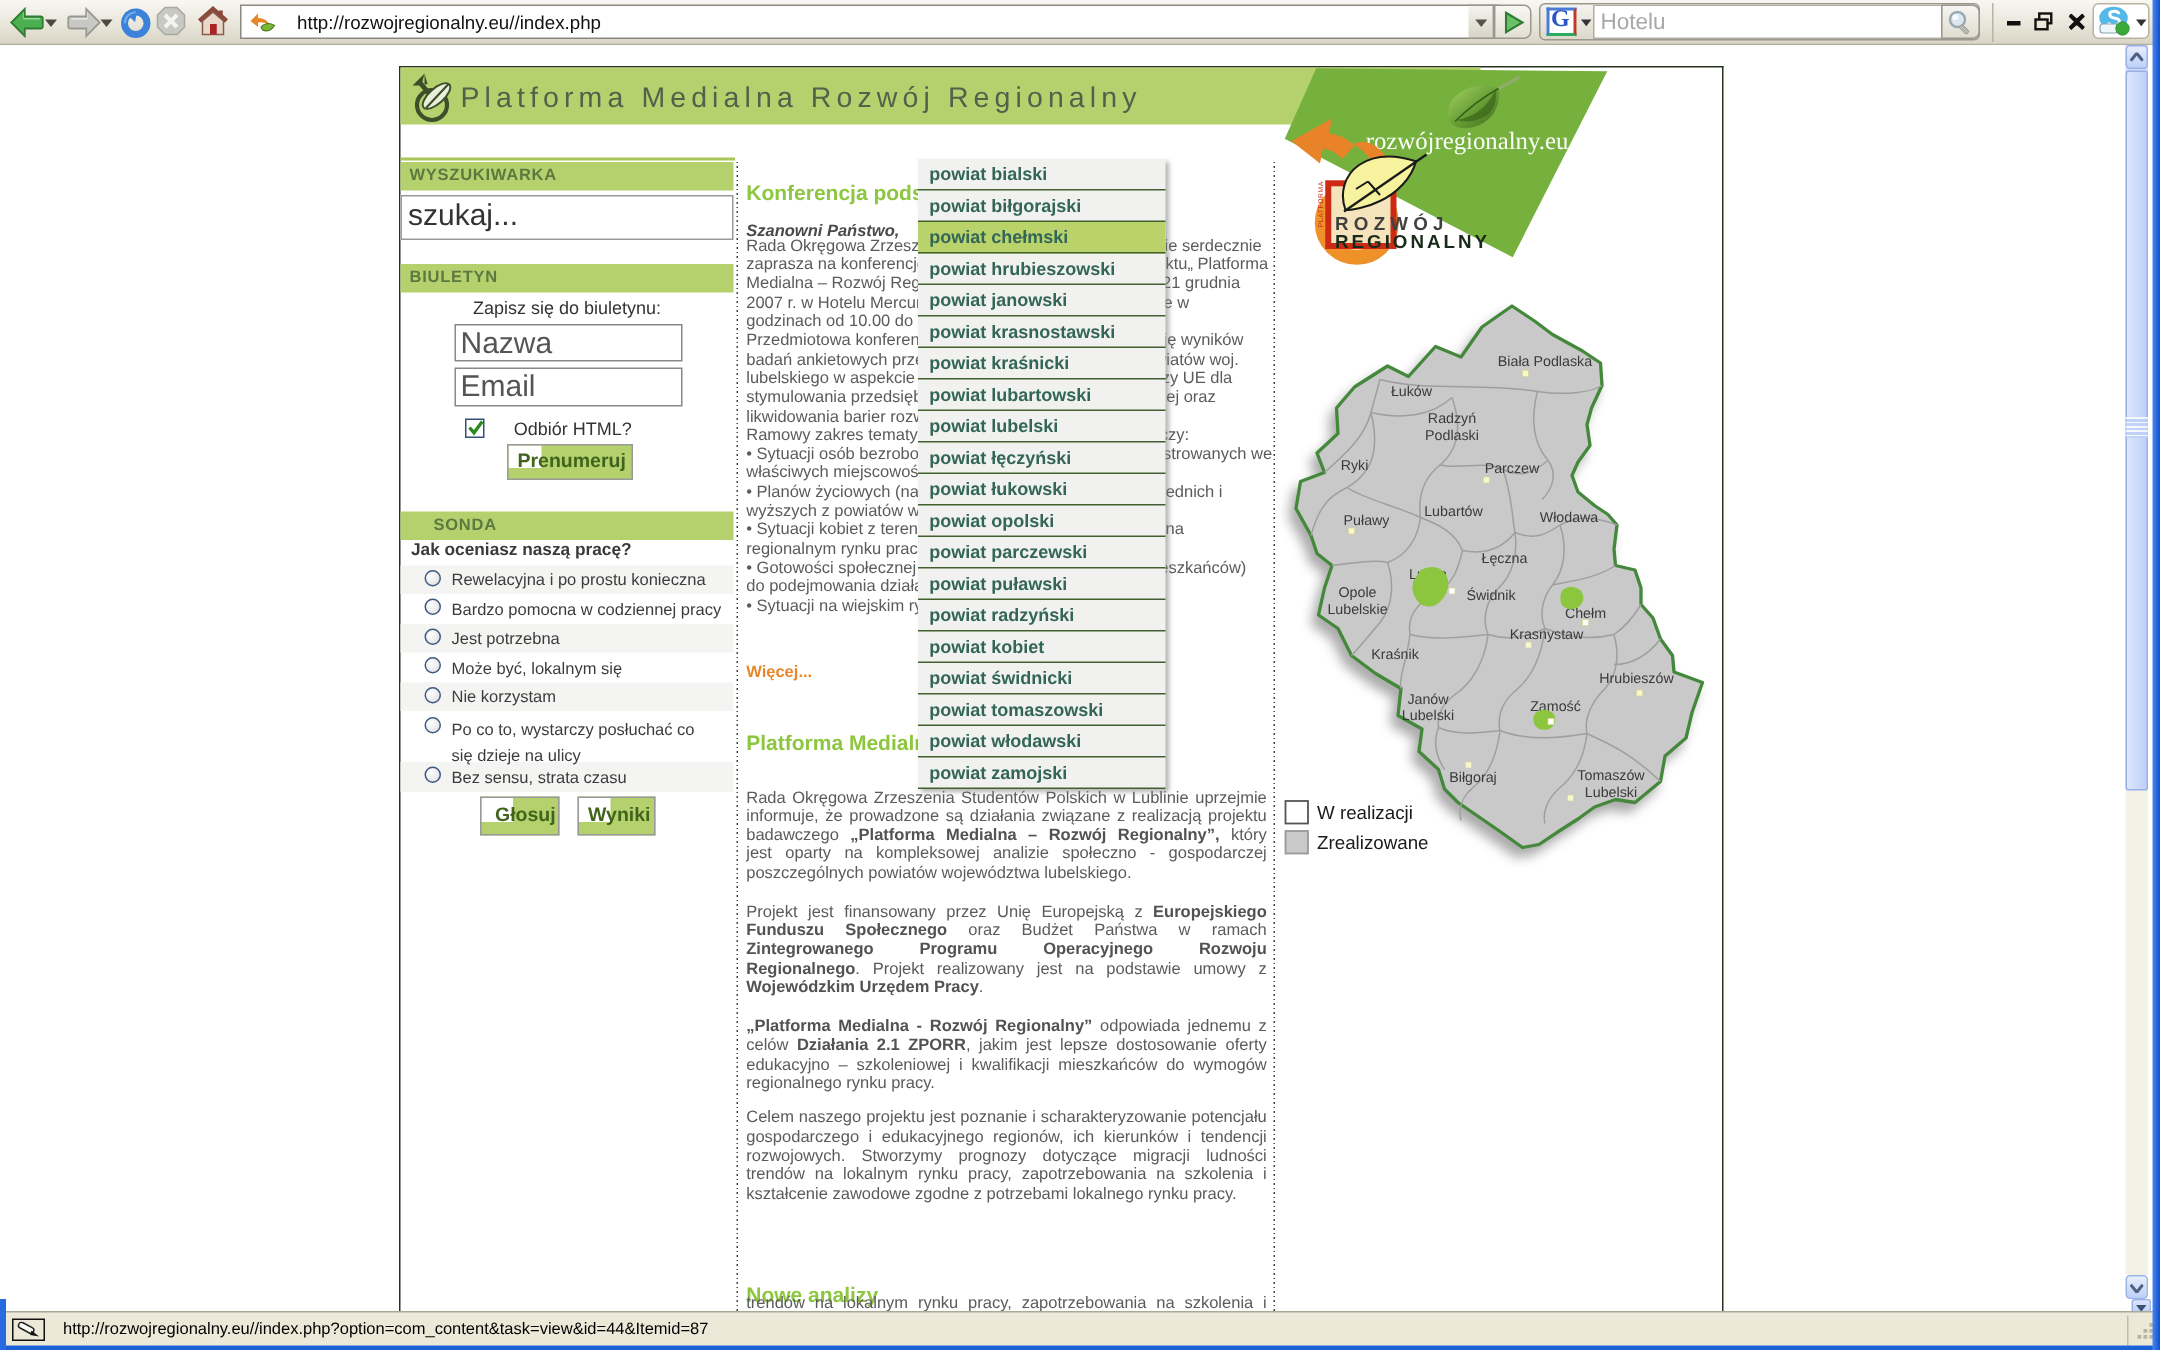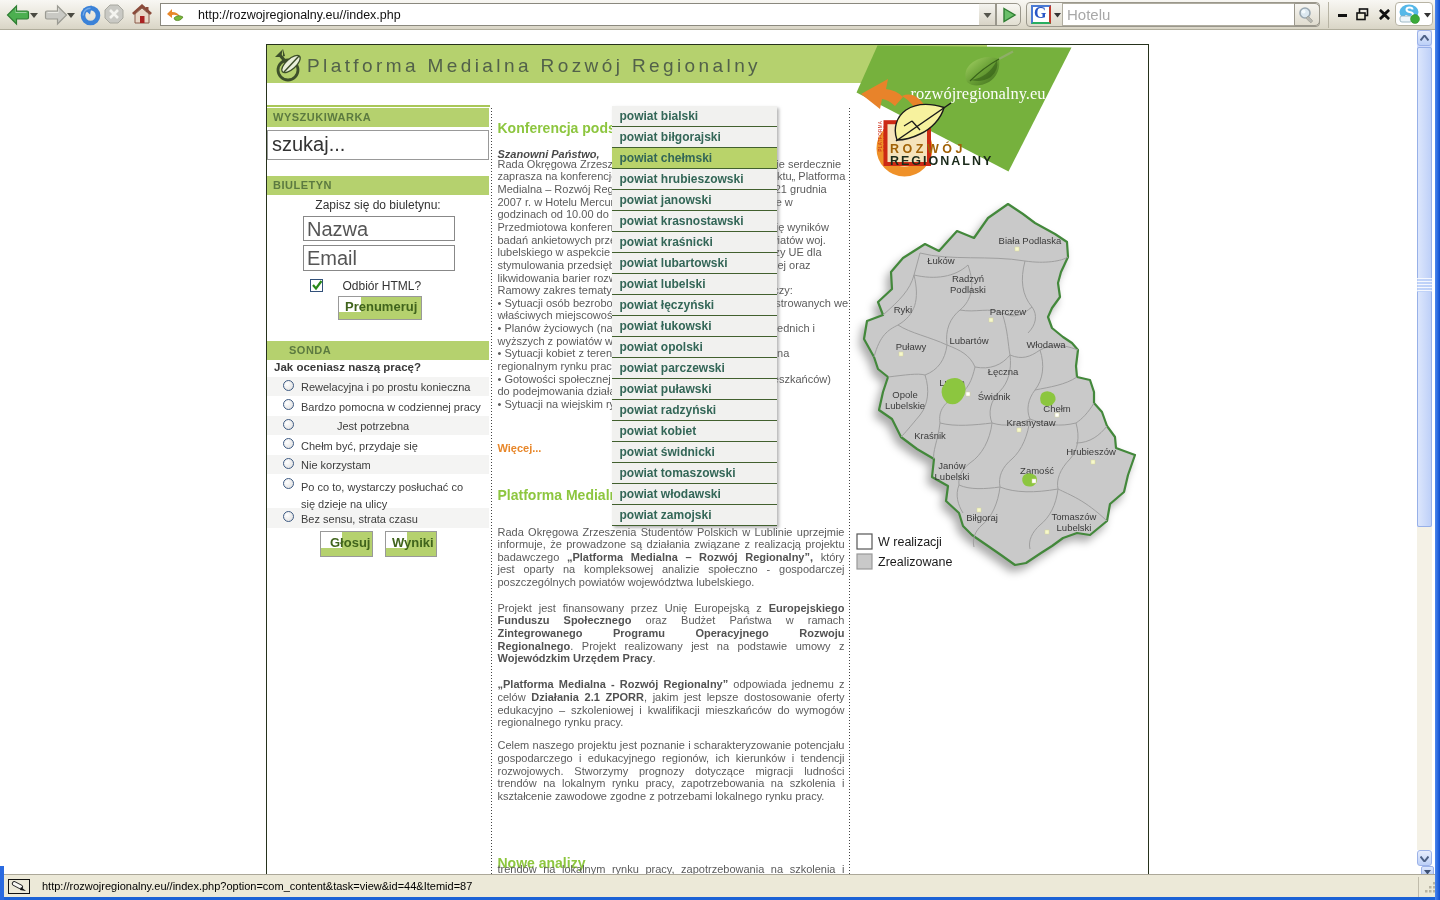--- a/index.html
+++ b/index.html
@@ -96,21 +96,21 @@
       </svg>
 
       <svg class="abs" style="left:600px;top:55px" width="135" height="80" viewBox="0 0 135 80">
         <circle cx="37.5" cy="48.5" r="23" fill="none" stroke="#ef9129" stroke-width="10"></circle>
         <rect x="18.5" y="22.2" width="43.5" height="41.8" fill="#f5e3bb" stroke="#cc2a14" stroke-width="4"></rect>
         <path d="M30 40 C26 29 29 17 39 10 C51 2 66 4 77 7.5 C74 19 64 29 53 34 C45 38 35 40 30 40 Z" fill="#f7f29e" stroke="#1a1a1a" stroke-width="1.4"></path>
         <path d="M84 3 L29 41" stroke="#1a1a1a" stroke-width="1.5"></path>
         <path d="M45 21 L53 30 M45 21 L37 26" stroke="#1a1a1a" stroke-width="1.3" fill="none"></path>
       </svg>
       <div class="abs" style="left:611px;top:76px;font-size:4.5px;color:#cc2a14;writing-mode:vertical-rl;transform:rotate(180deg);letter-spacing:0.4px;">PLATFORMA ROZWOJU</div>
-      <div class="abs" style="left:623px;top:97px;font-size:12.5px;font-weight:bold;color:#a16207;letter-spacing:3.5px;">ROZWÓJ</div>
+      <div class="abs" style="left:623px;top:97px;font-size:12.5px;font-weight:bold;color:#404040;letter-spacing:3.5px;">ROZWÓJ</div>
       <div class="abs" style="left:623px;top:108.5px;font-size:12.5px;font-weight:bold;color:#1a2a1a;letter-spacing:2px;">REGIONALNY</div>
     </div>
     <div id="sidebar">
       <div class="abs sbar" style="left:0;top:62.5px;width:222px;">WYSZUKIWARKA</div>
       <div class="abs" style="left:0px;top:84.5px;width:222px;height:30px;background:#fff;border:1px solid #999;"></div>
       <div class="abs" style="left:5px;top:88px;font-size:20px;color:#333;">szukaj...</div>
       <div class="abs sbar" style="left:0;top:130.5px;width:222px;">BIULETYN</div>
       <div class="abs" style="left:0;top:153px;width:222px;text-align:center;font-size:12px;color:#333;">Zapisz się do biuletynu:</div>
       <div class="abs" style="left:35.5px;top:170.5px;width:152px;height:25px;background:#fff;border:1px solid #888;"></div>
       <div class="abs" style="left:40px;top:172.5px;font-size:20px;color:#555;">Nazwa</div>
@@ -128,23 +128,23 @@
       <div class="abs" style="left:7px;top:316px;font-size:11.5px;font-weight:bold;color:#3a3a3a;">Jak oceniasz naszą pracę?</div>
       <div class="abs" style="left:0;top:331.5px;width:222px;height:19.6px;background:#f4f4f3;"></div>
       <div class="abs" style="left:0;top:370.7px;width:222px;height:19.6px;background:#f4f4f3;"></div>
       <div class="abs" style="left:0;top:409.9px;width:222px;height:19.6px;background:#f4f4f3;"></div>
       <div class="abs" style="left:0;top:463px;width:222px;height:19.6px;background:#f4f4f3;"></div>
       <div class="radio" style="top:334.5px;"></div>
         <div class="opt" style="top:336px;">Rewelacyjna i po prostu konieczna</div>
       <div class="radio" style="top:354.1px;"></div>
         <div class="opt" style="top:355.6px;">Bardzo pomocna w codziennej pracy</div>
       <div class="radio" style="top:373.7px;"></div>
-        <div class="opt" style="top:375.2px;margin-left:36px;">Jest potrzebna</div>
+        <div class="opt" style="top:375.2px;">Jest potrzebna</div>
       <div class="radio" style="top:393.3px;"></div>
-        <div class="opt" style="top:394.8px;">Chełm być, przydaje się</div>
+        <div class="opt" style="top:394.8px;">Może być, lokalnym się</div>
       <div class="radio" style="top:412.9px;"></div>
         <div class="opt" style="top:414.4px;">Nie korzystam</div>
       <div class="radio" style="top:432.5px;"></div>
         <div class="opt" style="top:434px;width:175px;white-space:normal;line-height:16.5px;">Po co to, wystarczy posłuchać co się dzieje na ulicy</div>
       <div class="radio" style="top:466px;"></div>
         <div class="opt" style="top:467.5px;">Bez sensu, strata czasu</div>
       <div class="btn" style="left:52.5px;top:485.5px;width:53px;"></div>
       <div class="abs" style="left:63px;top:490px;font-size:13px;font-weight:bold;color:#40641c;">Głosuj</div>
       <div class="btn" style="left:117.5px;top:485.5px;width:52px;"></div>
       <div class="abs" style="left:125px;top:490px;font-size:13px;font-weight:bold;color:#40641c;">Wyniki</div>

